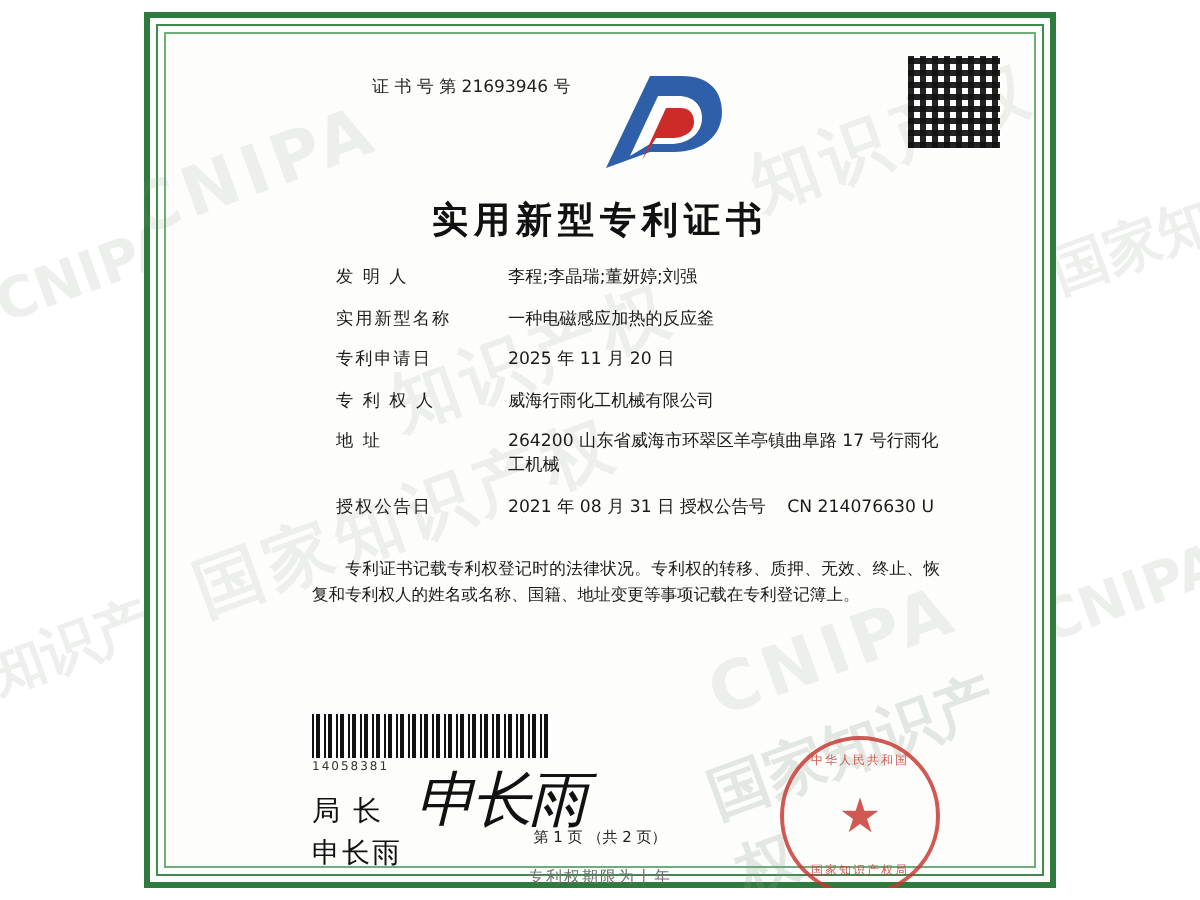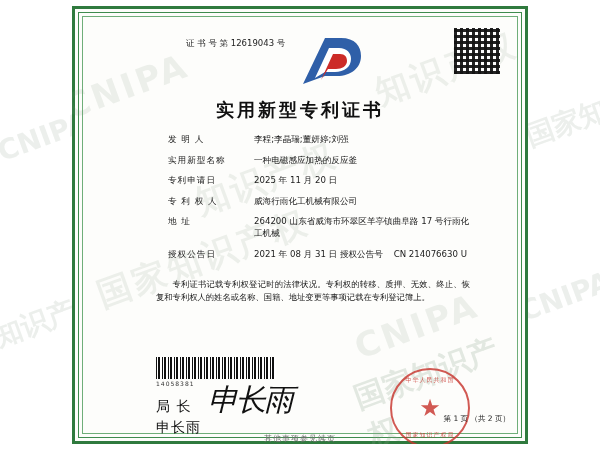--- a/index.html
+++ b/index.html
@@ -156,21 +156,21 @@
     text-align:center;font-size:6px;letter-spacing:1px;
   }
   .seal-wm{
     position:absolute;left:268px;top:330px;
     color:rgba(130,160,130,0.22);
     font-size:30px;font-weight:bold;
     transform:rotate(-20deg);
   }
   .pagenum{
     position:absolute;left:0;right:0;bottom:4px;
-    text-align:right;
+    text-align:center;
     font-size:7.5px;color:#222;
   }
   .footer-note{
     position:absolute;left:0;right:0;bottom:6px;
     text-align:center;
     font-size:8px;
     color:#6f6f6f;
     letter-spacing:1px;
   }
   .side-left, .side-right{
@@ -198,21 +198,21 @@
   <div class="border-inner2"></div>
 
   <div class="watermark wm1">CNIPA</div>
   <div class="watermark wm2">知识产权</div>
   <div class="watermark wm3">国家知识产权</div>
   <div class="watermark wm4">CNIPA</div>
   <div class="watermark wm5">知识产权</div>
 
   <div class="content">
 
-    <div class="certno">证 书 号 第 12619043 号</div>
+    <div class="certno">证 书 号 第 21693946 号</div>
 
     <div class="qr"></div>
 
     <div class="logo">
       <svg width="72" height="56" viewBox="0 0 72 56">
         <path d="M8 50 L30 4 L46 4 C60 4 66 12 66 22 C66 34 56 42 42 42 L30 42 Z" fill="#2f5fa8"></path>
         <path d="M20 44 L34 14 L44 14 C52 14 56 19 56 25 C56 33 49 38 40 38 L30 38 Z" fill="#ffffff"></path>
         <path d="M26 46 L38 20 L45 20 C50 20 52 23 52 27 C52 32 47 35 41 35 L33 35 Z" fill="#cc2b28"></path>
       </svg>
     </div>
@@ -267,13 +267,13 @@
     <div class="seal">
       <div class="seal-text">中华人民共和国</div>
       <div class="inner-star">★</div>
       <div class="seal-text-b">国家知识产权局</div>
     </div>
 
     <div class="pagenum">第 1 页 （共 2 页）</div>
   </div>
 </div>
 
-<div class="footer-note">其他事项参见续页</div>
+<div class="footer-note">专利权期限为十年</div>
 
 </body></html>

